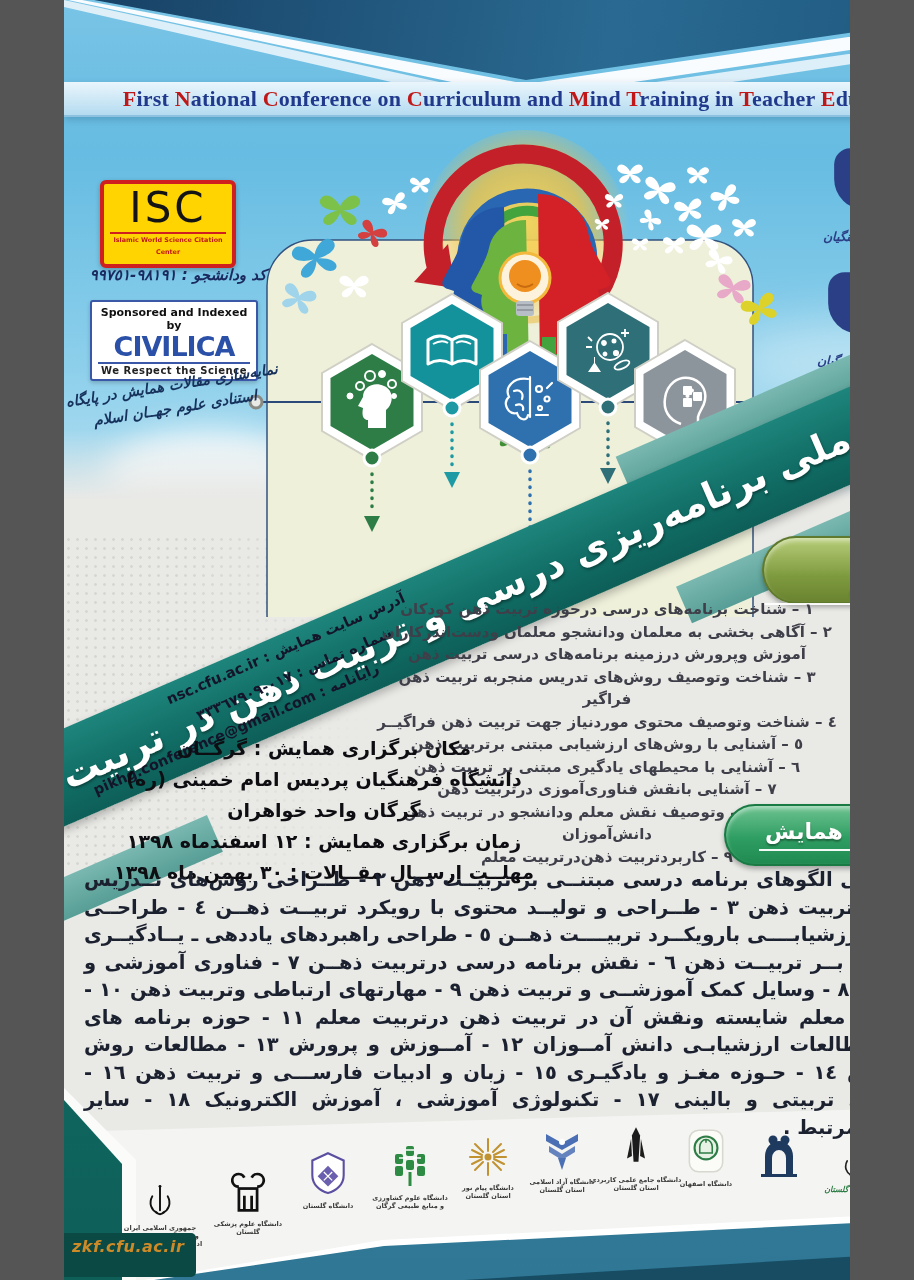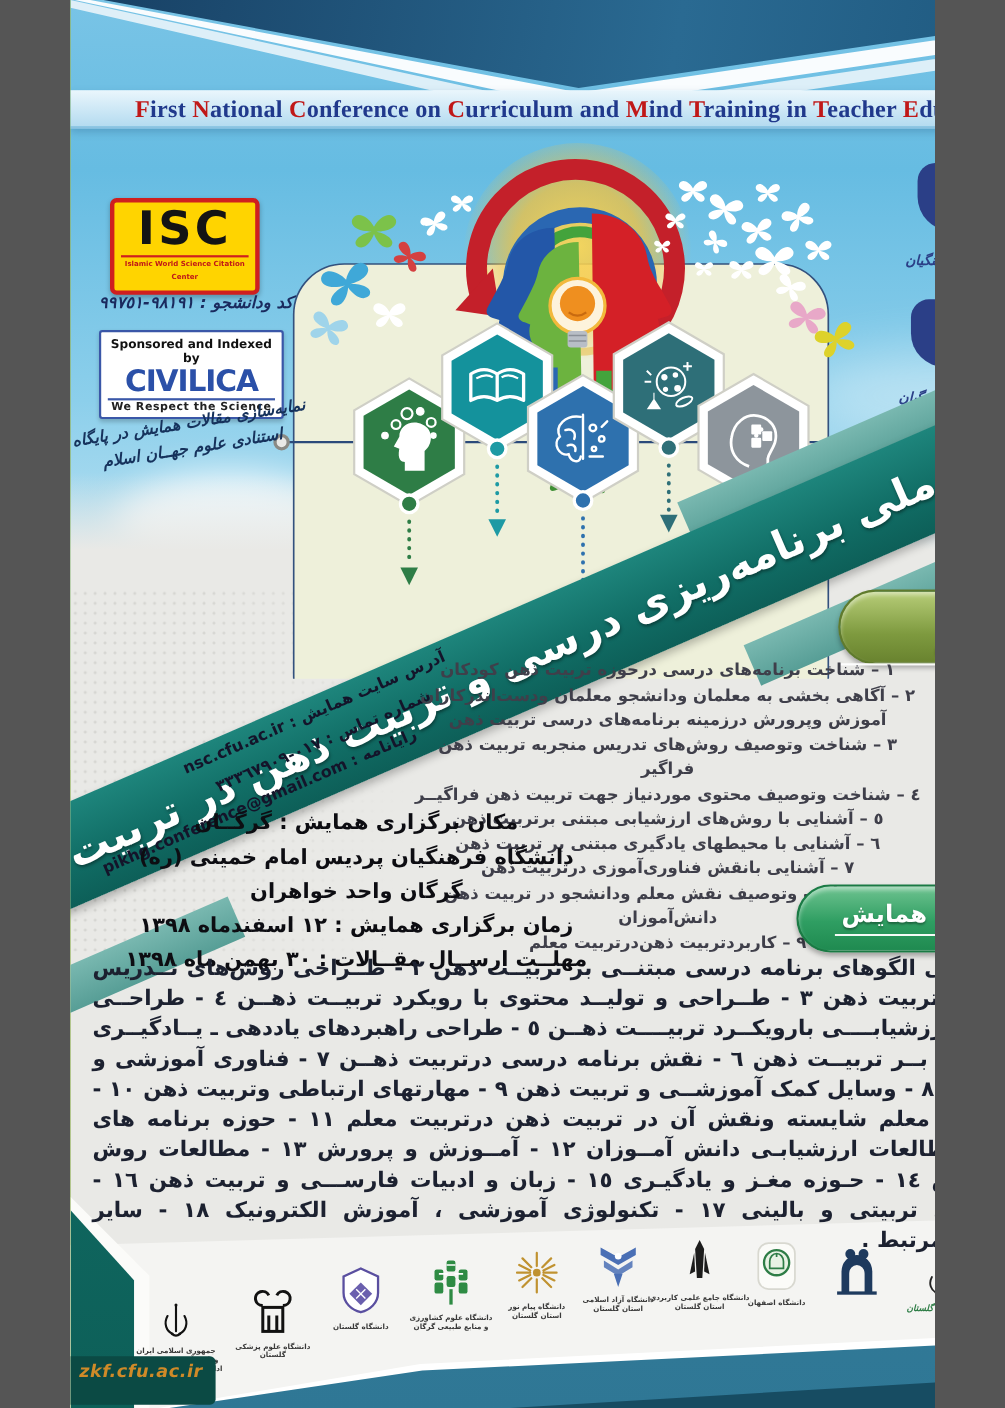--- a/index.html
+++ b/index.html
@@ -26,21 +26,21 @@
   .band-w2{left:0;top:0;width:914px;height:125px;background:#e9f4fa;opacity:.9;
     clip-path:polygon(0 0,462px 101px,914px 35px,914px 45px,462px 113px,0 7px);}
   .title-strip{left:0;top:82px;width:914px;height:33px;display:flex;align-items:center;justify-content:center;
     background:linear-gradient(180deg,#eaf6fc,#b4dbf0);border-bottom:2px solid #8cc2e0;
     box-shadow:0 3px 7px rgba(40,90,130,.3);}
   .title-en{font-family:"Liberation Serif","DejaVu Serif",serif;font-weight:bold;font-size:22px;color:#20398c;letter-spacing:.2px;}
   .title-en .rl{color:#c01818;}
   
   .isc-box{left:36px;top:180px;width:128px;height:80px;background:#ffd400;border:4px solid #cf1f1f;
     border-radius:6px;text-align:center;box-shadow:0 2px 5px rgba(0,0,0,.25);}
-  .isc-acronym{font-size:42px;font-weight:700;color:#141414;line-height:48px;letter-spacing:3px;}
+  .isc-acronym{font-size:42px;font-weight:400;color:#141414;line-height:48px;letter-spacing:3px;}
   .isc-divider{height:2px;background:#cf1f1f;margin:0 6px;}
   .isc-full{font-size:6.4px;font-weight:bold;color:#c01818;line-height:12px;}
   .isc-code{left:14px;top:266px;width:200px;text-align:center;font-size:15px;font-weight:bold;
     font-style:italic;color:#1a2a5e;direction:rtl;}
   .civilica{left:26px;top:300px;width:160px;background:#fff;border:2px solid #3a57a8;border-radius:3px;
     text-align:center;padding:4px 2px 3px;box-shadow:0 2px 4px rgba(0,0,0,.2);}
   .civ-top{font-size:11px;font-weight:bold;color:#111;}
   .civ-name{font-size:27px;font-weight:900;color:#2b50a8;letter-spacing:-1px;line-height:29px;}
   .civ-slogan{font-size:10px;font-weight:bold;color:#222;letter-spacing:.5px;border-top:2px solid #3a57a8;margin:1px 4px 0;padding-top:1px;}
   .indexing-note{left:2px;top:374px;width:215px;transform:rotate(-9deg);text-align:center;direction:rtl;

